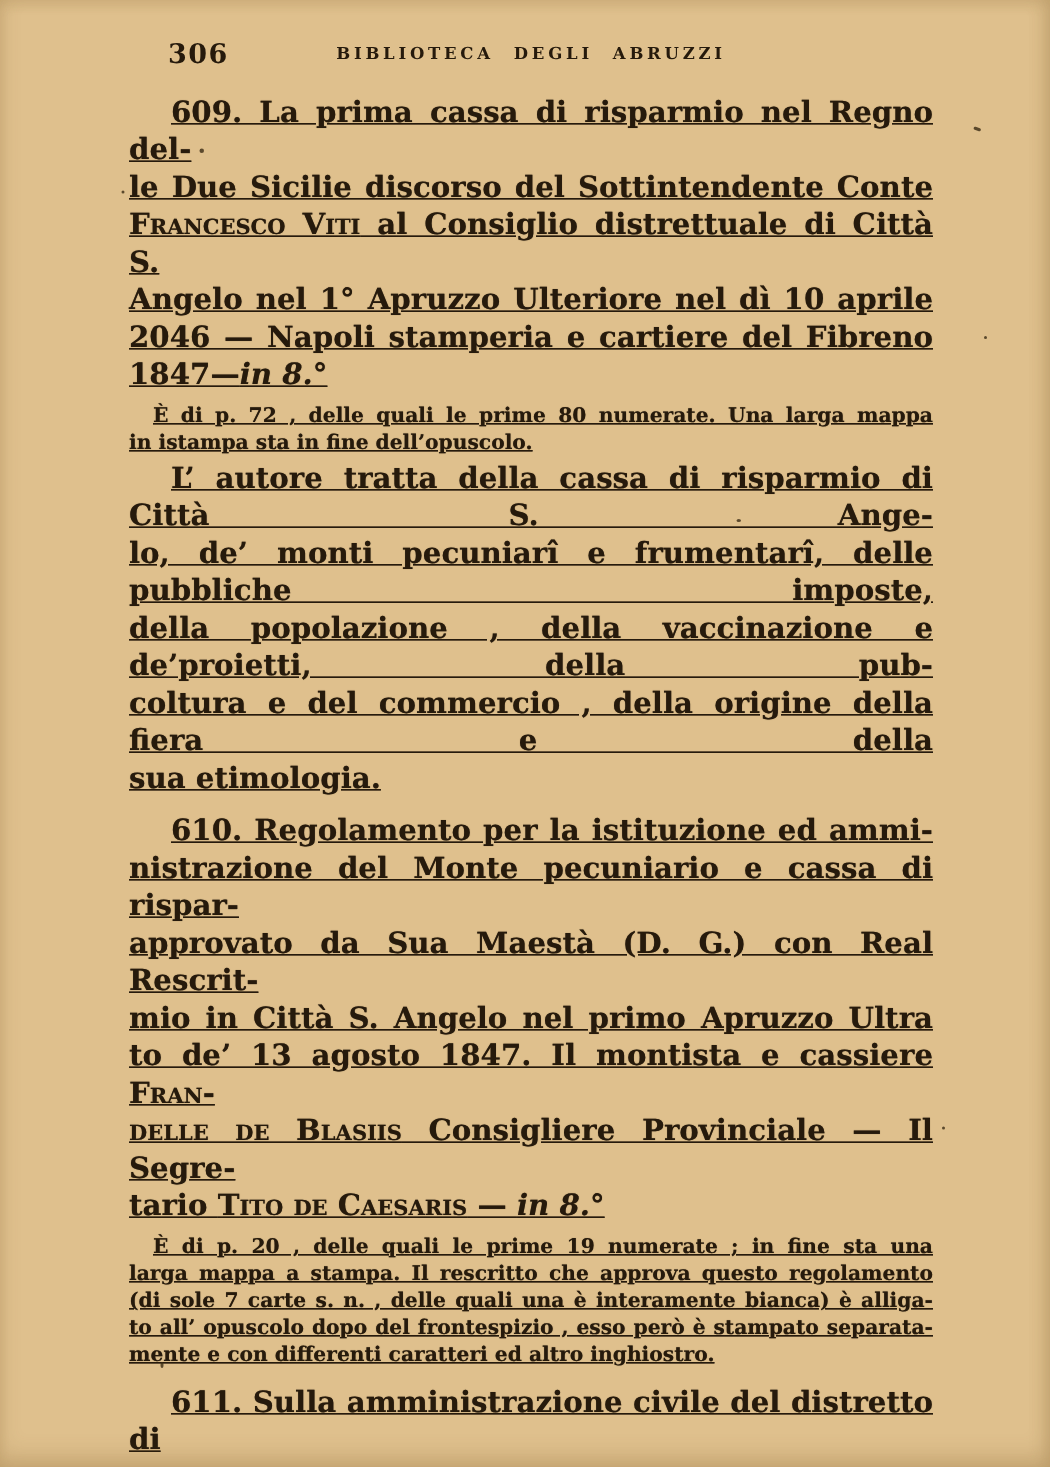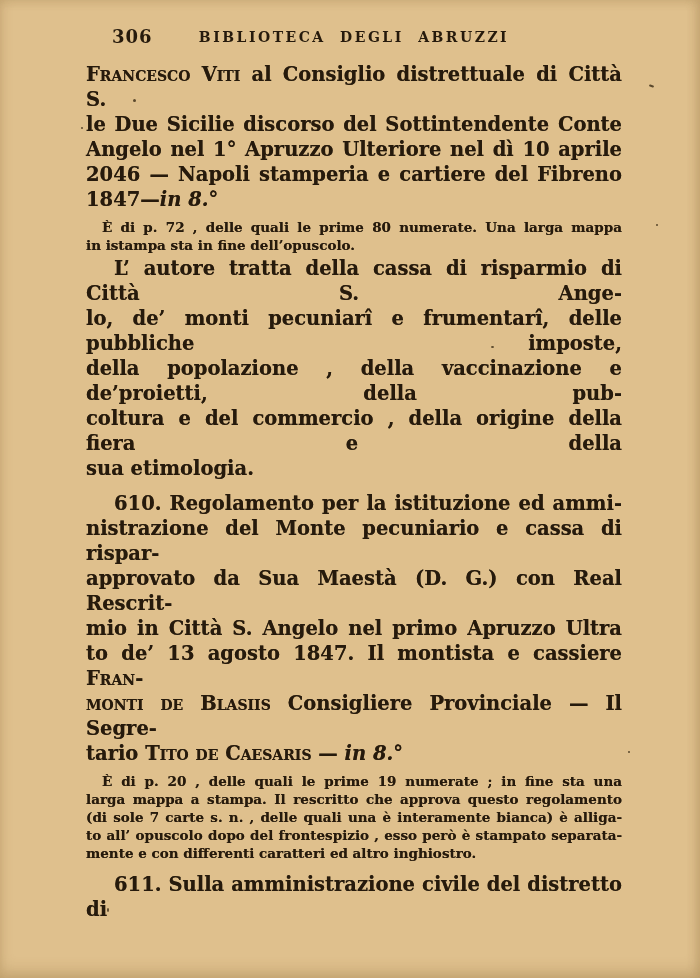--- a/index.html
+++ b/index.html
@@ -8,33 +8,34 @@
     background:#dfc08d;
     font-family:"DejaVu Serif", serif;
     color:#261a0c;
     position:relative;
     overflow:hidden;
   }
   .page{
     position:absolute;inset:0;
     padding:26px 78px 0 86px;
     box-sizing:border-box;
+    text-decoration:underline;
   }
   .vignette{
     position:absolute;inset:0;pointer-events:none;
     box-shadow:inset 0 -8px 14px rgba(110,80,30,.18), inset -5px 0 10px rgba(110,80,30,.10), inset 0 4px 8px rgba(110,80,30,.08);
   }
   .header{position:relative;height:22px;margin-bottom:14px;}
   .pagenum{
     position:absolute;left:26px;top:0;
     font-size:18px;font-weight:700;letter-spacing:1px;
   }
   .running-title{
     position:absolute;left:0;right:0;top:3px;text-align:center;
-    font-size:14px;font-weight:700;letter-spacing:2.5px;word-spacing:7px;
+    font-size:11px;font-weight:700;letter-spacing:2.5px;word-spacing:7px;
   }
   .block{text-shadow:0 0 .5px rgba(38,26,12,.7);}
   .block.main{font-size:19.5px;font-weight:700;line-height:25px;}
   .block.note{font-size:13.5px;font-weight:700;line-height:18px;}
   .line{white-space:normal;}
   .line.just{text-align:justify;text-align-last:justify;}
   .line.indent{text-indent:28px;}
   .note .line.indent{text-indent:16px;}
   .sc{font-variant:small-caps;}
   .i{font-style:italic;}
@@ -46,22 +47,23 @@
 <body>
 
 <div class="page">
 
   <div class="header">
     <span class="pagenum">306</span>
     <span class="running-title">BIBLIOTECA DEGLI ABRUZZI</span>
   </div>
 
   <div class="block main mt12">
+      <div class="line just indent"><span>609. La prima cassa di risparmio nel Regno del-</span></div>
+      <div class="line just"><span>le Due Sicilie discorso del Sottintendente Conte</span></div>
       <div class="line just"><span class="sc">Francesco Viti</span><span> al Consiglio distrettuale di Città S.</span></div>
-      <div class="line just"><span>le Due Sicilie discorso del Sottintendente Conte</span></div>
       <div class="line just"><span>Angelo nel 1° Apruzzo Ulteriore nel dì 10 aprile</span></div>
       <div class="line just"><span>2046 — Napoli stamperia e cartiere del Fibreno</span></div>
       <div class="line"><span>1847—</span><span class="i">in 8.°</span></div>
     </div>
   <div class="block note mt6">
       <div class="line just indent"><span>È di p. 72 , delle quali le prime 80 numerate. Una larga mappa</span></div>
       <div class="line"><span>in istampa sta in fine dell’opuscolo.</span></div>
     </div>
   <div class="block main mt2">
       <div class="line just indent"><span>L’ autore tratta della cassa di risparmio di Città S. Ange-</span></div>
@@ -69,21 +71,21 @@
       <div class="line just"><span>della popolazione , della vaccinazione e de’proietti, della pub-</span></div>
       <div class="line just"><span>coltura e del commercio , della origine della fiera e della</span></div>
       <div class="line"><span>sua etimologia.</span></div>
     </div>
   <div class="block main mt10">
       <div class="line just indent"><span>610. Regolamento per la istituzione ed ammi-</span></div>
       <div class="line just"><span>nistrazione del Monte pecuniario e cassa di rispar-</span></div>
       <div class="line just"><span>approvato da Sua Maestà (D. G.) con Real Rescrit-</span></div>
       <div class="line just"><span>mio in Città S. Angelo nel primo Apruzzo Ultra</span></div>
       <div class="line just"><span>to de’ 13 agosto 1847. Il montista e cassiere </span><span class="sc">Fran-</span></div>
-      <div class="line just"><span class="sc">monti de Blasiis</span><span> Consigliere Provinciale — Il Segre-</span></div>
+      <div class="line just"><span class="sc">delle de Blasiis</span><span> Consigliere Provinciale — Il Segre-</span></div>
       <div class="line"><span>tario </span><span class="sc">Tito de Caesaris</span><span> — </span><span class="i">in 8.°</span></div>
     </div>
   <div class="block note mt6">
       <div class="line just indent"><span>È di p. 20 , delle quali le prime 19 numerate ; in fine sta una</span></div>
       <div class="line just"><span>larga mappa a stampa. Il rescritto che approva questo regolamento</span></div>
       <div class="line just"><span>(di sole 7 carte s. n. , delle quali una è interamente bianca) è alliga-</span></div>
       <div class="line just"><span>to all’ opuscolo dopo del frontespizio , esso però è stampato separata-</span></div>
       <div class="line"><span>mente e con differenti caratteri ed altro inghiostro.</span></div>
     </div>
   <div class="block main mt10">

